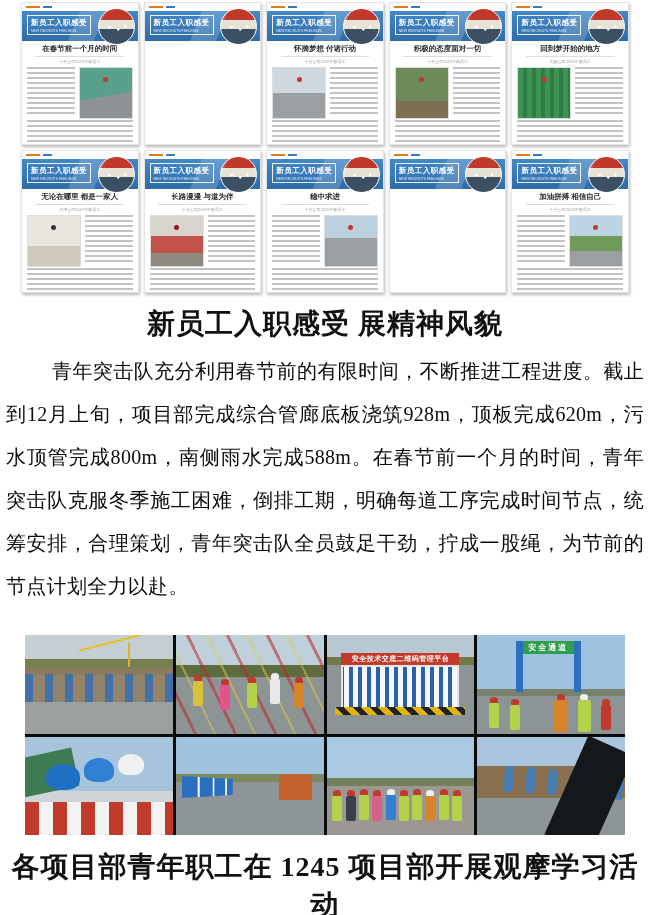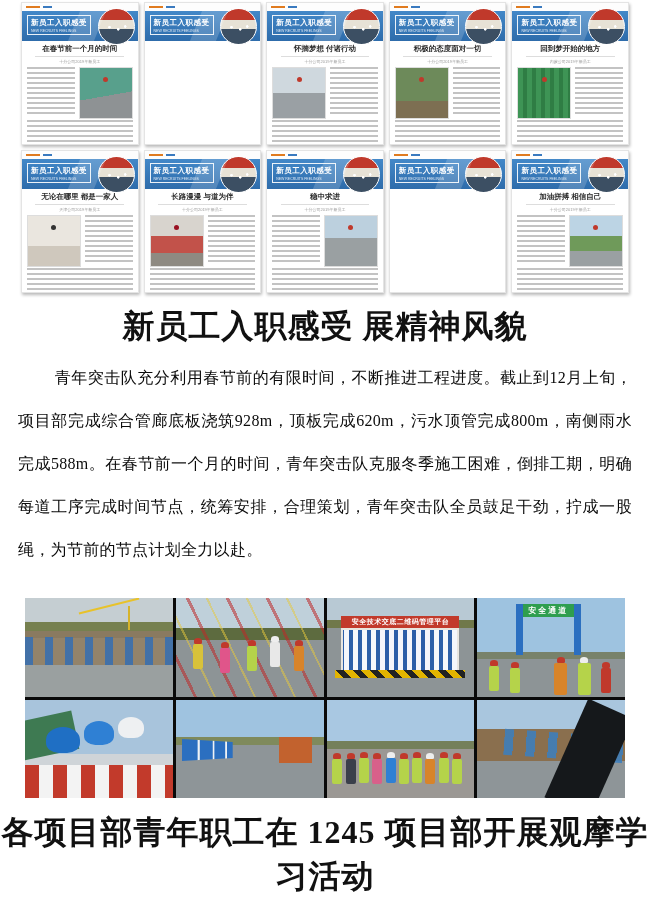--- a/index.html
+++ b/index.html
@@ -49,25 +49,25 @@
   .photo-v3{background:linear-gradient(180deg,#6d8a5a 0 65%,#7d6f52 65%);--hat:#c0392b;}
   .photo-v4{background:repeating-linear-gradient(90deg,#3e9455 0 5px,#2f7d44 5px 9px);--hat:#c0392b;}
   .photo-v5{background:linear-gradient(180deg,#eae6df 0 60%,#cfc8bd 60%);--hat:#333;}
   .photo-v6{background:linear-gradient(180deg,#d8d4ce 0 40%,#c2524a 40% 75%,#8e8a82 75%);--hat:#912;}
   .photo-v7{background:linear-gradient(180deg,#bcd0de 0 45%,#9aa0a2 45%);--hat:#c0392b;}
   .photo-v8{background:linear-gradient(180deg,#a8c4d8 0 30%,#6f9a5a 30% 45%,#8e9598 45%);--hat:transparent;}
   .photo-v9{background:linear-gradient(180deg,#bcd4e4 0 40%,#6f9a5a 40% 70%,#9aa0a2 70%);--hat:#c0392b;}
 
   
   .caption{font-family:"Liberation Serif","DejaVu Serif",serif;font-weight:bold;
-        font-size:32px;color:#111;text-align:center;letter-spacing:1px;}
+        font-size:28px;color:#111;text-align:center;letter-spacing:1px;}
   .cap1{margin-top:12px;}
   .cap2{margin-top:13px;}
-  .para{font-family:"Liberation Serif","DejaVu Serif",serif;font-size:16px;color:#0b0b0b;
-        line-height:43px;text-align:justify;margin:7px 18px 0;text-indent:2.3em;
+  .para{font-family:"Liberation Serif","DejaVu Serif",serif;font-size:20px;color:#0b0b0b;
+        line-height:43px;text-align:justify;margin:7px 6px 0;text-indent:2.3em;
         letter-spacing:.3px;}
 
   
   .collage{margin:27px 25px 0;height:200px;background:#0a0a0a;display:grid;
         grid-template-columns:repeat(4,1fr);grid-template-rows:1fr 1fr;gap:3px;}
   .ph{position:relative;overflow:hidden;}
   .person{position:absolute;bottom:10%;width:10px;height:25px;background:var(--v,#b5d34a);
         border-radius:2px;}
   .person::before{content:"";position:absolute;top:-6px;left:50%;transform:translateX(-50%);
         width:8px;height:6px;border-radius:50% 50% 20% 20%;background:var(--h,#c33);}

